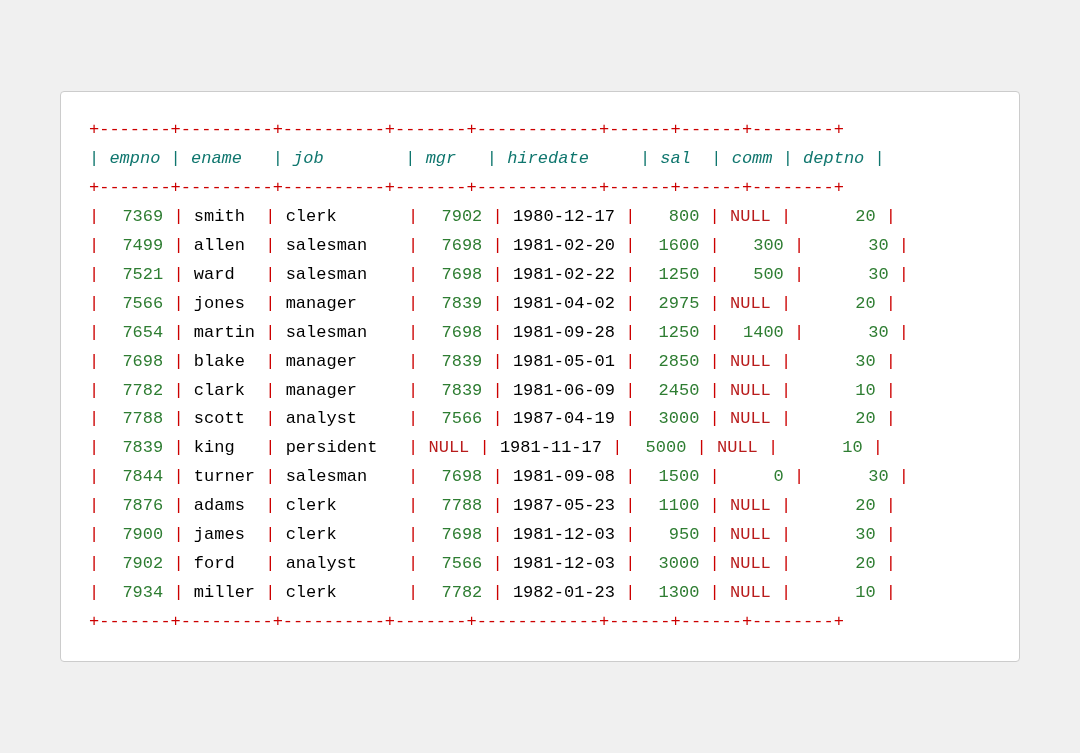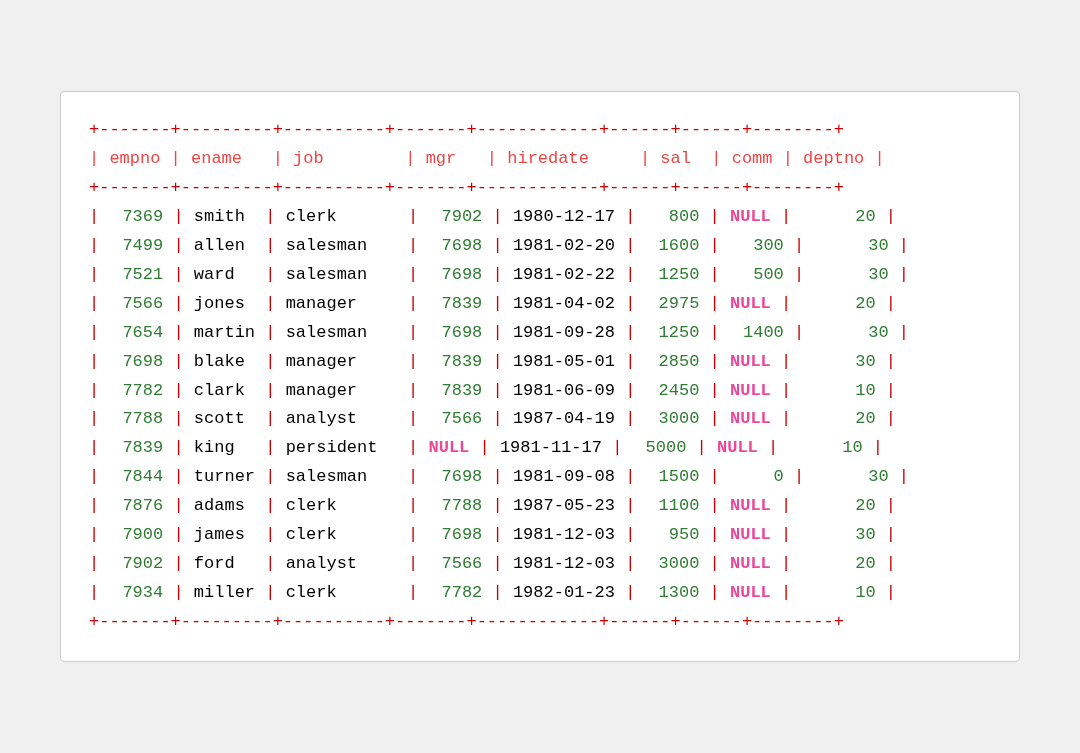--- a/index.html
+++ b/index.html
@@ -27,39 +27,40 @@
       font-size: 17px;
       line-height: 1.7;
       white-space: pre;
     }
 
     .border-line {
       color: #cc0000;
     }
 
     .header-line {
-      color: #ef4444;
+      color: #0f766e;
+      font-style: italic;
     }
 
     .num {
       color: #2e7d32;
       margin-left: 13px;
     }
 
     .str {
       color: #000000;
     }
 
     .date {
       color: #000000;
     }
 
     .null-val {
-      color: #ec4899;
-      font-weight: bold;
+      color: #b91c1c;
+      font-weight: normal;
     }
 
     .pipe {
       color: #cc0000;
     }
   </style>
 </head>
 <body>
 
 <div class="container">

